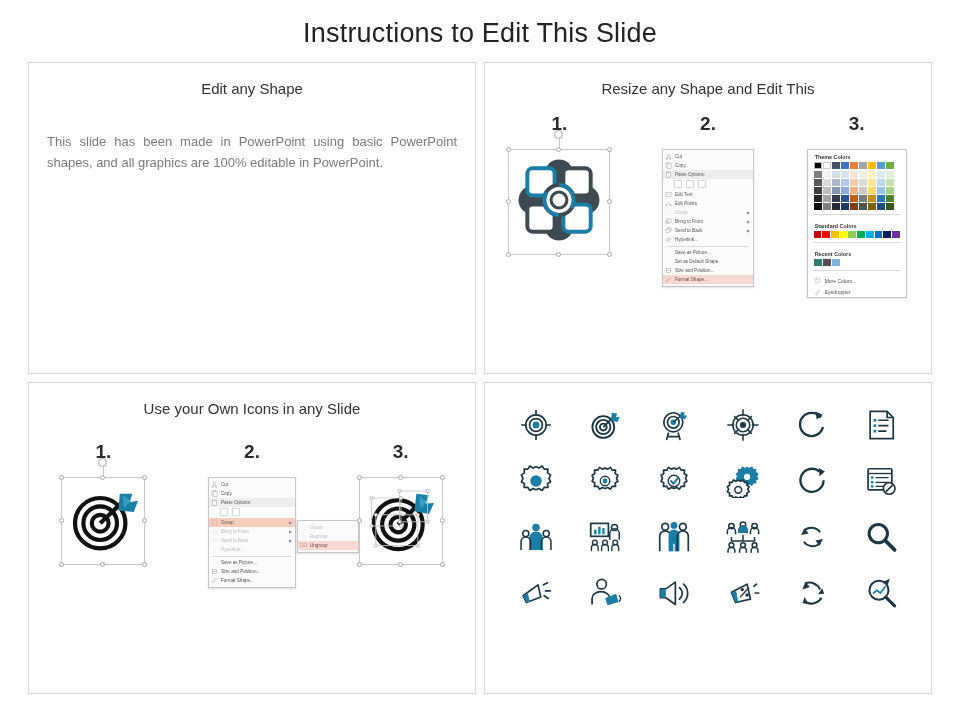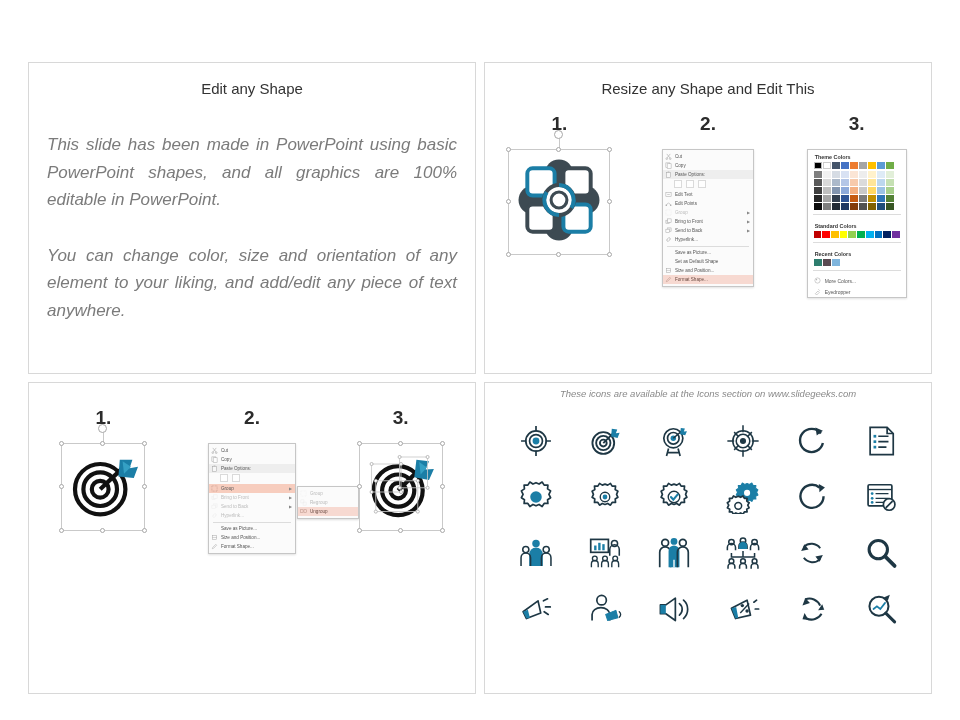--- a/index.html
+++ b/index.html
@@ -45,22 +45,21 @@
     text-align: center;
     font-size: 9.5px;
     font-style: italic;
     color: #8a8a8a;
     padding-top: 5px;
   }
 
   
   .body-text {
     padding: 34px 18px 0 18px;
-    font-size: 17px;
-    font-style: italic;
+    font-size: 13px;
     color: #7b7b7b;
     line-height: 1.62;
     text-align: justify;
   }
   .body-text p + p { margin-top: 28px; }
 
   
   .steps {
     display: grid;
     grid-template-columns: 1fr 1fr 1fr;
@@ -193,28 +192,28 @@
     justify-items: center;
     height: 252px;
   }
   .icon-cell svg { display: block; }
 </style>
 </head>
 <body>
 
 <div class="slide">
 
+  <div class="slide-title">Instructions to Edit This Slide</div>
 
   <div class="grid">
 
     <div class="panel">
       <div class="panel-title">Edit any Shape</div>
       <div class="body-text">
         <p>This slide has been made in PowerPoint using basic PowerPoint shapes, and all graphics are 100% editable in PowerPoint.</p>
-        <p>You can change color, size and orientation of any element to your liking, and add/edit any piece of text anywhere.</p>
       </div>
     </div>
 
     <div class="panel">
       <div class="panel-title">Resize any Shape and Edit This</div>
 
       <div class="steps">
         <div class="step-num">1.</div>
         <div class="step-num">2.</div>
         <div class="step-num">3.</div>
@@ -456,20 +455,21 @@
                 <path d="M10 3l3 3" stroke="#666" stroke-width="1.4"></path>
               </svg>
             <span>Eyedropper</span>
           </div>
         </div>
 
       </div>
     </div>
 
     <div class="panel">
+      <div class="panel-title">Use your Own Icons in any Slide</div>
 
       <div class="steps steps-lower">
         <div class="step-num">1.</div>
         <div class="step-num">2.</div>
         <div class="step-num">3.</div>
       </div>
 
       <div class="step-art">
 
         <div class="sel">
@@ -632,21 +632,20 @@
                 <circle cx="14" cy="88" r="2.2"></circle>
                 <circle cx="74" cy="88" r="2.2"></circle>
             </g>
           </svg>
         </div>
 
       </div>
     </div>
 
     <div class="panel">
-      <div class="panel-sub">These icons are available  at the Icons section on  www.slidegeeks.com</div>
 
       <div class="icon-grid">
 
         <div class="icon-cell">
           <svg width="34" height="34" viewBox="0 0 100 100">
             <g fill="none" stroke="#1e3744" stroke-width="5">
               <circle cx="50" cy="50" r="30"></circle>
                 <circle cx="50" cy="50" r="19"></circle>
               <path d="M50 6v16M50 78v16M6 50h16M78 50h16"></path>
             </g>

